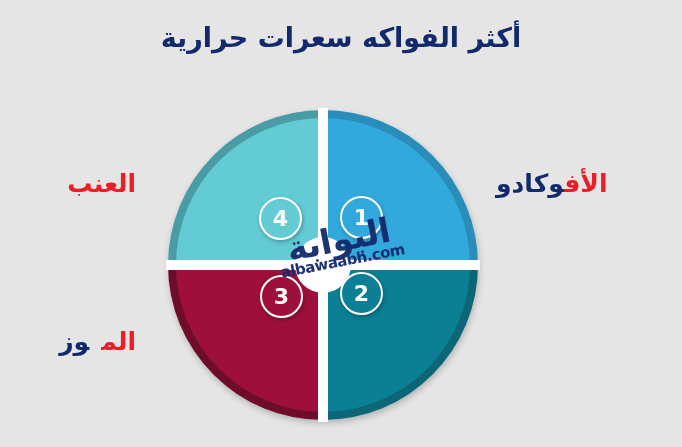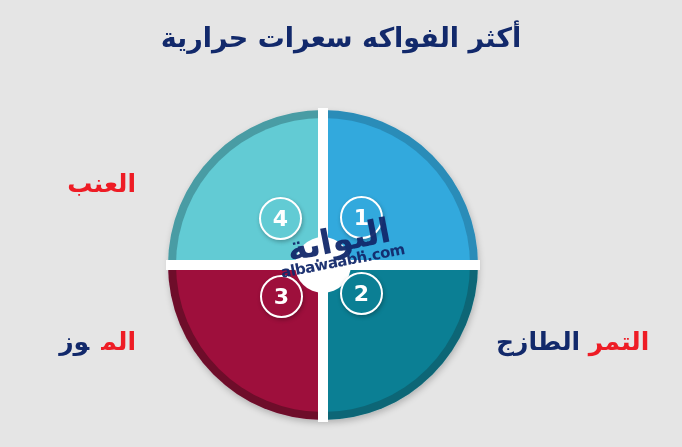--- a/index.html
+++ b/index.html
@@ -176,22 +176,22 @@
 
       <circle cx="157" cy="157" r="28" fill="#ffffff"></circle>
     </svg>
   </div>
 
   <div class="num-badge" id="badge-1" style="background: rgb(50, 169, 221);">1</div>
   <div class="num-badge" id="badge-2" style="background: rgb(11, 127, 148);">2</div>
   <div class="num-badge" id="badge-3" style="background: rgb(158, 15, 60);">3</div>
   <div class="num-badge" id="badge-4" style="background: rgb(98, 203, 212);">4</div>
 
-
-  <div class="cat-label" id="label-dates"><span class="seg-red" style="color: rgb(238, 28, 37);">التمر </span><span class="seg-navy" style="color: rgb(18, 41, 107);">الطازج</span></div>
+  <div class="cat-label" id="label-avocado"><span class="seg-red" style="color: rgb(238, 28, 37);">الأف</span><span class="seg-navy" style="color: rgb(18, 41, 107);">وكادو</span></div>
+
 
   <div class="cat-label" id="label-grapes"><span class="seg-red" style="color: rgb(238, 28, 37);">العنب</span><span class="seg-navy" style="color: rgb(18, 41, 107);"></span></div>
 
   <div class="cat-label" id="label-banana"><span class="seg-red" style="color: rgb(238, 28, 37); margin-left: 12px;">الم</span><span class="seg-navy" style="color: rgb(18, 41, 107);">وز</span></div>
 
   <div id="watermark">
     <div id="wm-main" style="color: rgb(18, 41, 107);">البوابة</div>
     <div id="wm-sub" style="color: rgb(18, 41, 107);">albawaabh.com</div>
   </div>
 

